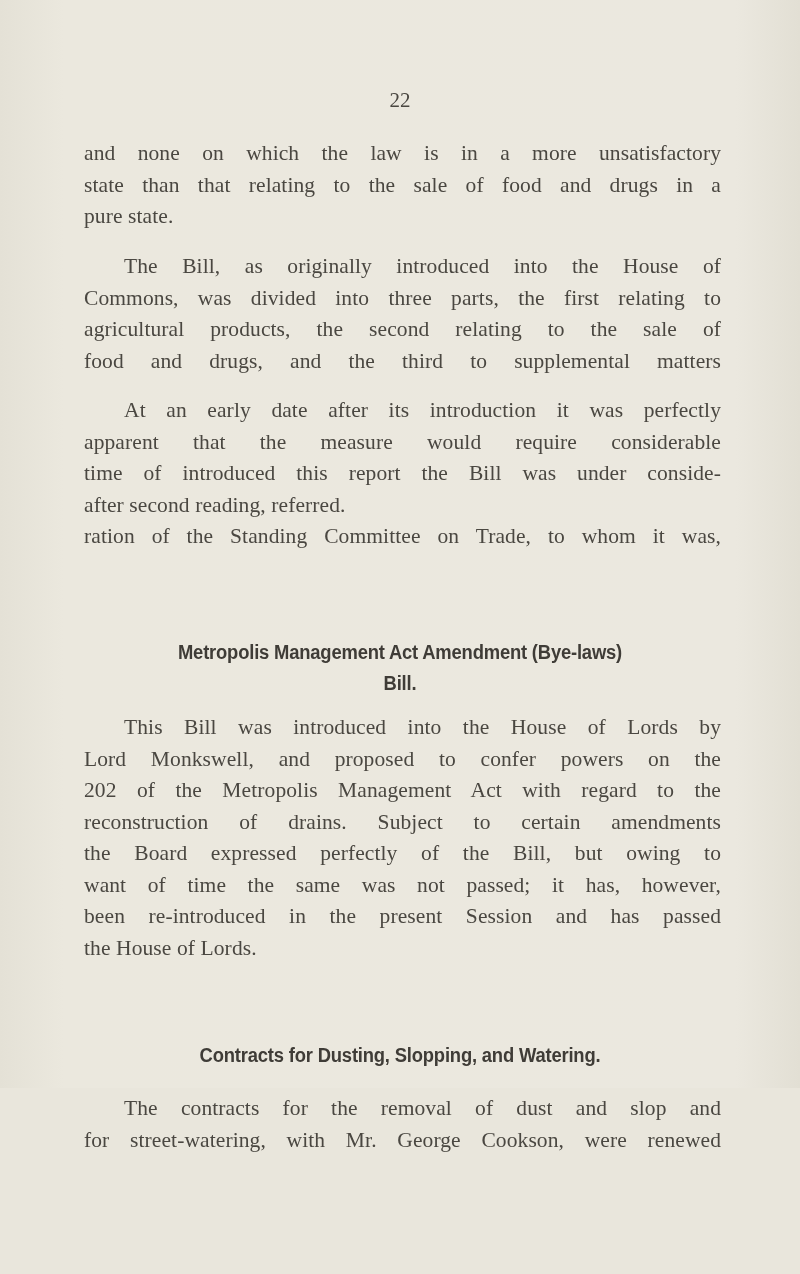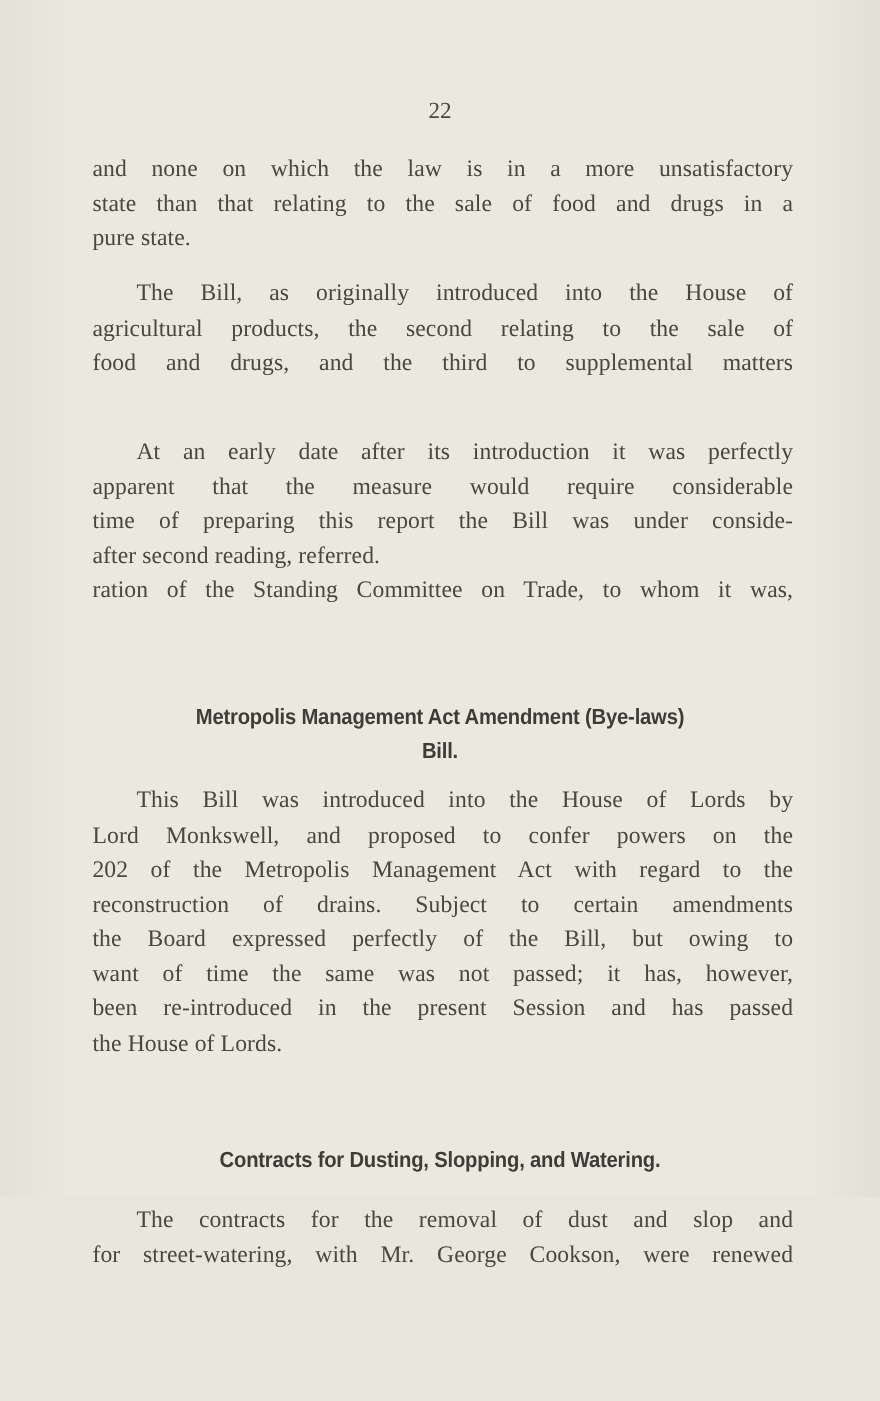--- a/index.html
+++ b/index.html
@@ -42,28 +42,29 @@
   <div class="page-number">22</div>
 
   <div class="para" style="top:138px;">
     <span class="line">and none on which the law is in a more unsatisfactory</span>
     <span class="line">state than that relating to the sale of food and drugs in a</span>
     <span class="line last">pure state.</span>
   </div>
 
   <div class="para" style="top:251px;">
     <span class="line indent">The Bill, as originally introduced into the House of</span>
+    <span class="line">Commons, was divided into three parts, the first relating to</span>
     <span class="line">agricultural products, the second relating to the sale of</span>
     <span class="line">food and drugs, and the third to supplemental matters</span>
   </div>
 
   <div class="para" style="top:395px;">
     <span class="line indent">At an early date after its introduction it was perfectly</span>
     <span class="line">apparent that the measure would require considerable</span>
-    <span class="line">time of preparing this report the Bill was under conside-</span>
+    <span class="line">time of introduced this report the Bill was under conside-</span>
     <span class="line last">after second reading, referred.</span>
     <span class="line">ration of the Standing Committee on Trade, to whom it was,</span>
   </div>
 
   <div class="heading" style="top:641px;">Metropolis Management Act Amendment (Bye-laws)</div>
   <div class="heading" style="top:672px;">Bill.</div>
 
   <div class="para" style="top:712px;">
     <span class="line indent">This Bill was introduced into the House of Lords by</span>
     <span class="line">Lord Monkswell, and proposed to confer powers on the</span>

